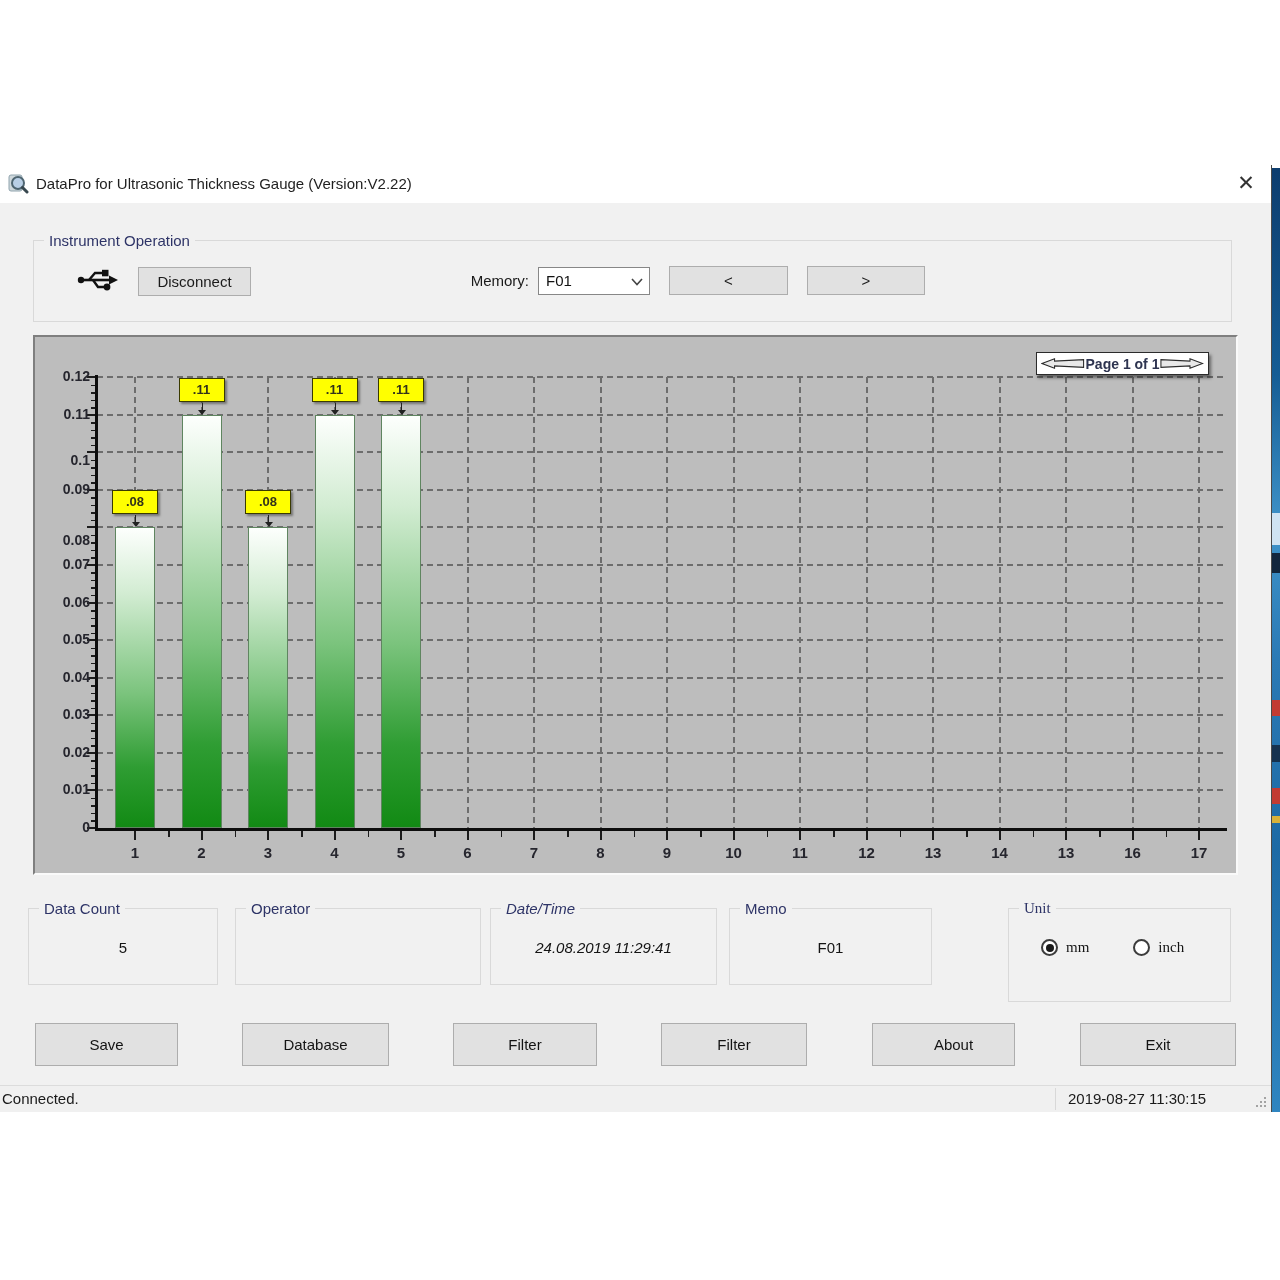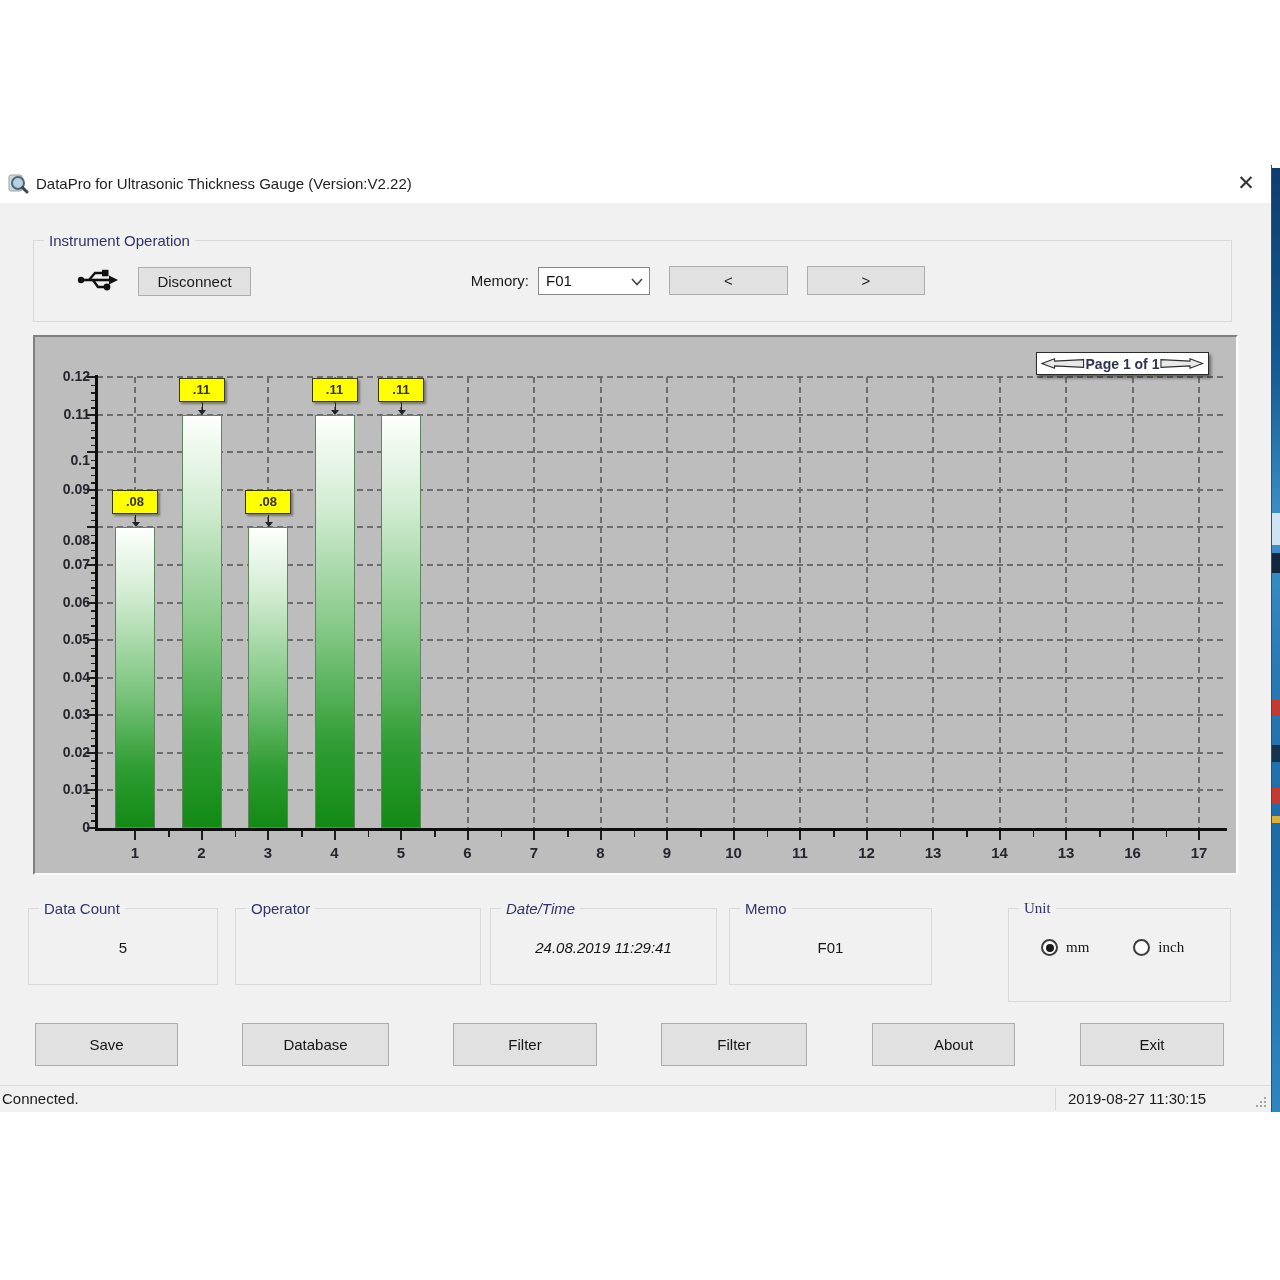--- a/index.html
+++ b/index.html
@@ -351,21 +351,21 @@
         </span>
       </div>
     </div>
 
     <div id="btn-row">
         <div class="action-btn" style="left: 35px; width: 143px;">Save</div>
         <div class="action-btn" style="left: 242px; width: 147px;">Database</div>
         <div class="action-btn" style="left: 453px; width: 144px;">Filter</div>
         <div class="action-btn" style="left: 661px; width: 146px;">Filter</div>
         <div class="action-btn" style="left: 872px; width: 143px; padding-left: 20px;">About</div>
-        <div class="action-btn" style="left: 1080px; width: 144px;">Exit</div>
+        <div class="action-btn" style="left: 1080px; width: 156px;">Exit</div>
       </div>
 
     <div id="statusbar">
       <div id="status-left">Connected.</div>
       <div id="status-sep"></div>
       <div id="status-right">2019-08-27 11:30:15</div>
       <div id="resize-grip">
           <i></i>
         </div>
     </div>

